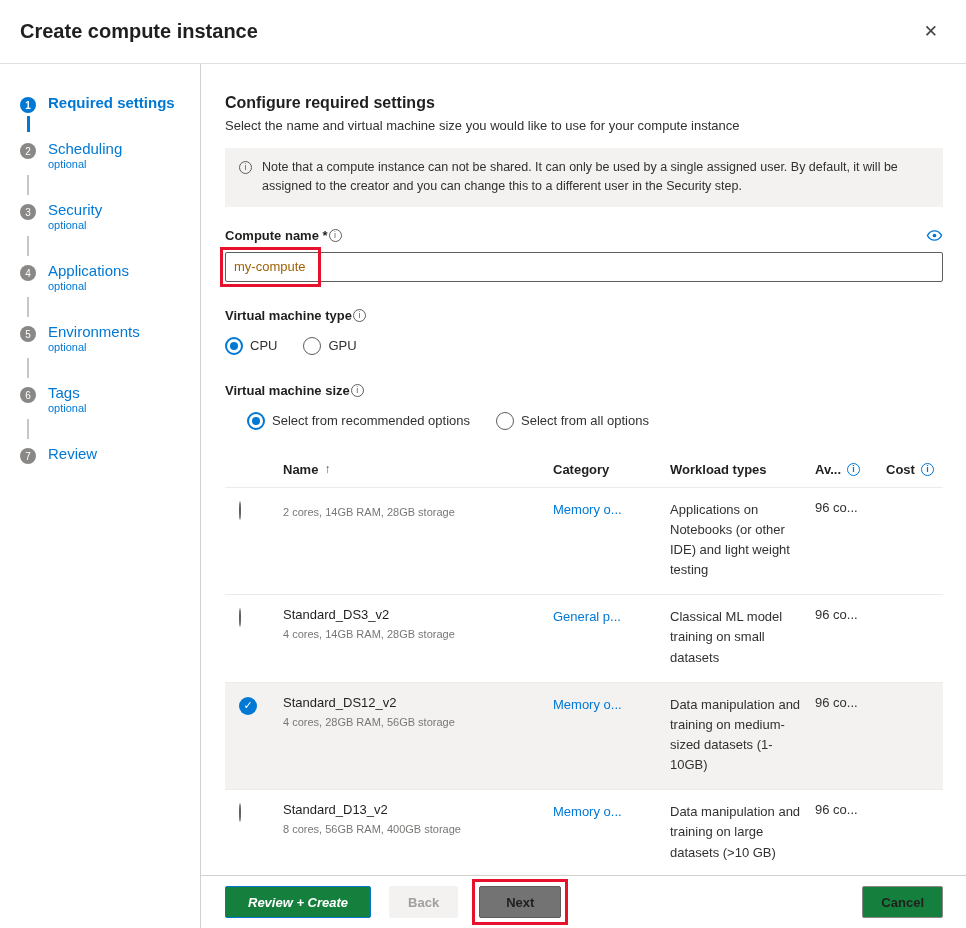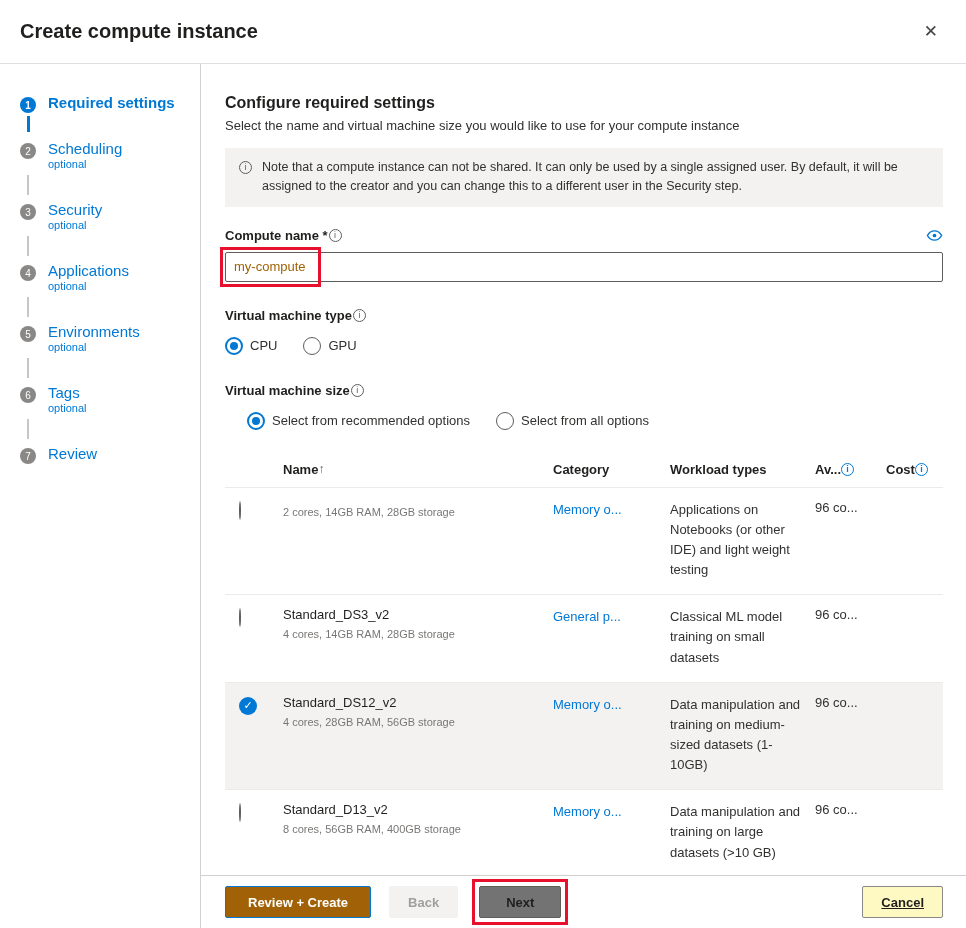--- a/index.html
+++ b/index.html
@@ -65,43 +65,43 @@
   .radio.checked { border:2px solid #0078d4; }
   .radio.checked::after { content:""; position:absolute; inset:3px; border-radius:50%;
     background:#0078d4; }
 
   
   .size-table { margin-top:2px; }
   .trow { display:grid; grid-template-columns:58px 270px 117px 145px 71px 1fr;
     border-bottom:1px solid #edebe9; align-items:start; }
   .thead { font-size:13px; font-weight:600; color:#201f1e; padding:8px 0 10px; }
   .thead > div { padding-top:2px; }
-  .th-flex { display:flex; align-items:center; gap:0; }
+  .th-flex { display:flex; align-items:center; gap:6px; }
   .sort-arrow { color:#605e5c; font-weight:400; font-size:12px; }
   .tbody-row { padding:12px 0 14px; cursor:pointer; }
   .tbody-row.selected { background:#f3f2f1; }
   .cell-radio { padding-left:14px; padding-top:2px; }
   .check-circle { width:18px; height:18px; border-radius:50%; background:#0078d4; color:#fff;
     font-size:11px; font-weight:700; display:flex; align-items:center; justify-content:center; }
   .cell-name .nm { font-size:13px; color:#201f1e; }
   .cell-name .specs { font-size:11px; color:#797775; margin-top:6px; }
   .cell-cat a { font-size:13px; color:#0078d4; text-decoration:none; }
   .cell-work { font-size:13px; color:#323130; line-height:1.55; padding-right:10px; }
   .cell-av { font-size:13px; color:#323130; }
 
   
   .btn { height:32px; font-size:13px; font-weight:600; border-radius:2px; cursor:pointer;
     font-family:inherit; padding:0 18px; }
-  .btn-primary { background:#a16207; color:#fff; border:1px solid #0078d4; padding:0 22px; }
+  .btn-primary { background:#15803d; color:#fff; border:1px solid #0078d4; padding:0 22px;font-style:italic; }
   .btn-back { background:#f3f2f1; color:#a19f9d; border:1px solid #f3f2f1; margin-left:18px; }
   .next-wrap { position:relative; margin-left:21px; display:inline-block; }
   .btn-next { background:#737373; color:#201f1e; border:1px solid #605e5c; padding:0 26px; }
   .red-box-next { position:absolute; inset:-7px; border:3px solid #e8112d;
     pointer-events:none; z-index:2; }
-  .btn-cancel { background:#fef9c3; color:#201f1e; border:1px solid #8a8886; margin-left:auto;text-decoration:underline; }
+  .btn-cancel { background:#15803d; color:#201f1e; border:1px solid #8a8886; margin-left:auto; }
 </style>
 </head>
 <body>
 
 <div class="dlg-header">
   <div class="dlg-title">Create compute instance</div>
   <button class="close-btn">✕</button>
 </div>
 
 <div class="dlg-body">

